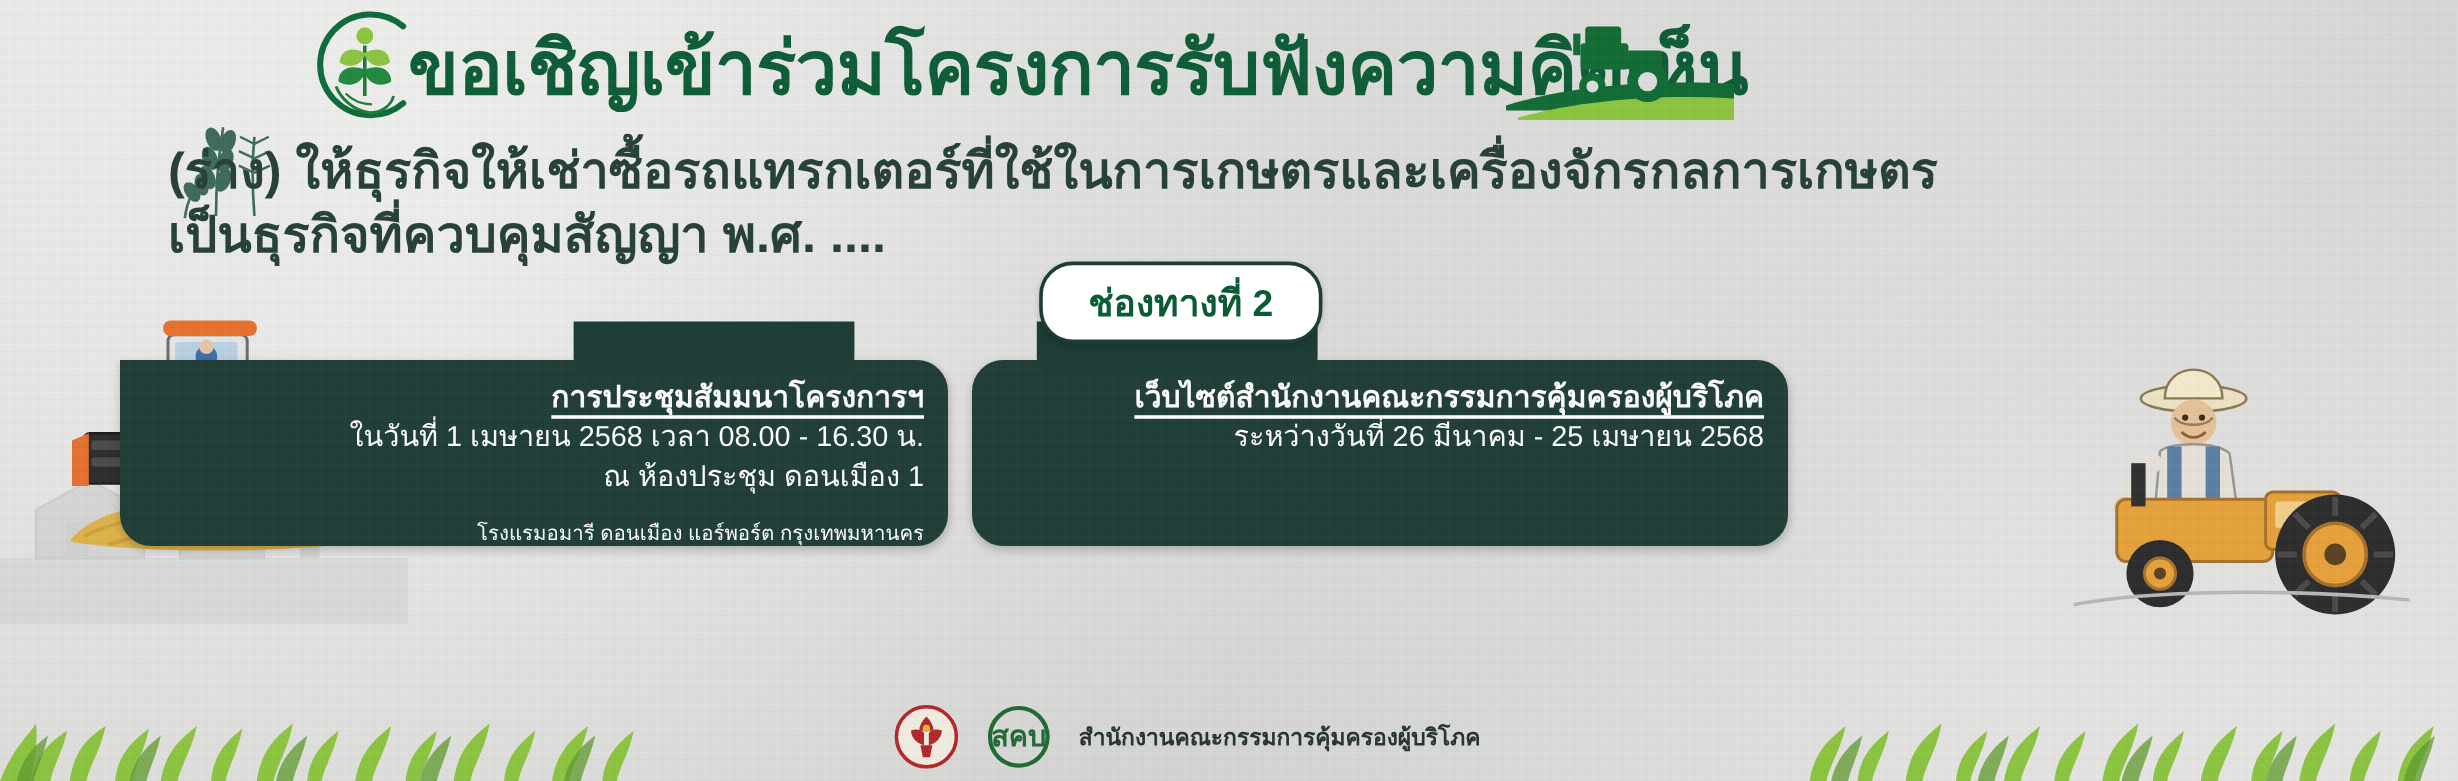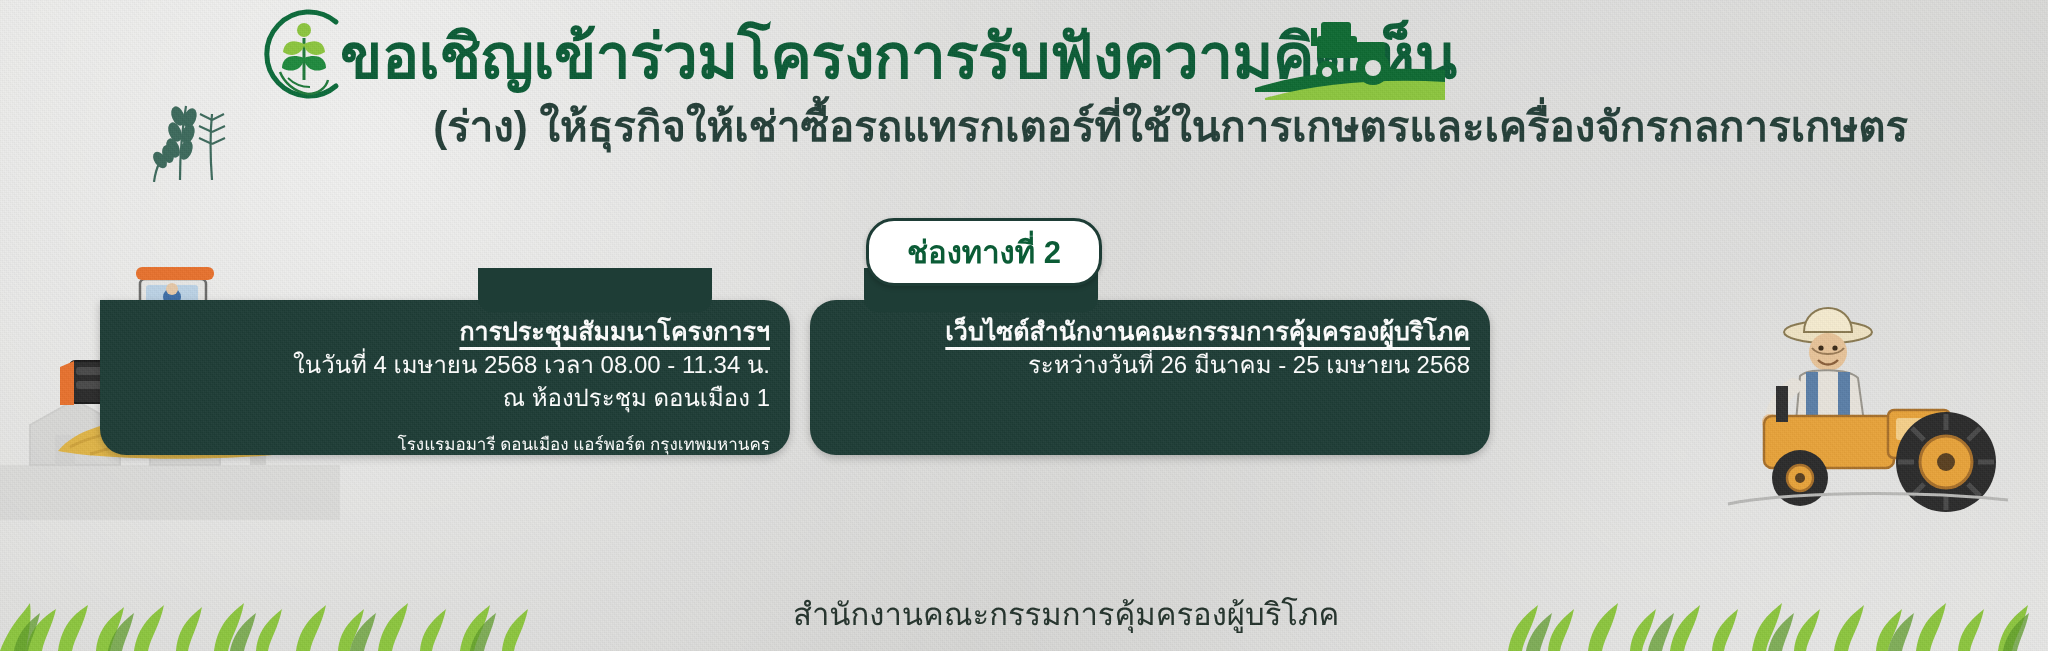--- a/index.html
+++ b/index.html
@@ -30,22 +30,22 @@
   #logo-mark{left:258px;top:8px;width:92px;height:92px;}
   #headline{
     left:340px;top:14px;width:1280px;height:84px;
     display:flex;align-items:center;
     font-size:62px;font-weight:bold;color:#0b5c36;letter-spacing:-.5px;
     white-space:nowrap;
   }
   #tractor-badge{left:1255px;top:14px;width:190px;height:86px;}
 
   #sub-wrap{
-    left:140px;top:100px;width:1768px;
-    text-align:right;color:#224039;
+    left:140px;top:116px;width:1768px;
+    text-align:left;color:#224039;
   }
   .sub-line{
     font-size:42px;line-height:53px;font-weight:bold;white-space:nowrap;
     color:#243f38;
   }
   #wheat-deco{left:140px;top:92px;width:110px;height:90px;}
 
   
   .card{
     position:absolute;
@@ -86,21 +86,21 @@
   #tab2{left:866px;top:218px;width:230px;height:62px;}
   
   .notch{position:absolute;background:#1e3d36;z-index:3;}
   #notch1{left:478px;top:268px;width:234px;height:44px;border-radius:0 0 14px 14px;}
   #notch2{left:864px;top:268px;width:234px;height:44px;border-radius:0 0 14px 14px;}
   #footer-logos{
     left:745px;bottom:6px;width:560px;height:62px;
     display:flex;align-items:center;gap:24px;
   }
   #footer-text{
-    font-size:31px;color:#24332c;white-space:nowrap;font-weight:400;
+    font-size:19px;color:#24332c;white-space:nowrap;font-weight:700;
   }
 
   
   .grass{position:absolute;bottom:0;height:58px;}
   #grass-left{left:0;width:700px;}
   #grass-right{right:0;width:700px;}
 
   
   #harvester{left:40px;top:255px;width:320px;height:215px;}
   #tractor-ill{right:10px;top:290px;width:330px;height:235px;}
@@ -161,20 +161,21 @@
       <path d="M72 88 C70 62 70 42 72 22" fill="none"></path>
       <path d="M72 28 L60 22 M72 28 L84 22 M72 40 L59 34 M72 40 L85 34 M72 52 L59 46 M72 52 L85 46" stroke-width="2"></path>
       <path d="M14 90 C16 74 22 64 30 58" fill="none"></path>
       <ellipse cx="20" cy="68" rx="4.5" ry="8" transform="rotate(-35 20 68)"></ellipse>
       <ellipse cx="28" cy="62" rx="4.5" ry="8" transform="rotate(-15 28 62)"></ellipse>
     </g>
   </svg>
 
   <div id="sub-wrap" class="abs">
     <div class="sub-line">(ร่าง) ให้ธุรกิจให้เช่าซื้อรถแทรกเตอร์ที่ใช้ในการเกษตรและเครื่องจักรกลการเกษตร</div>
+    <div class="sub-line">เป็นธุรกิจที่ควบคุมสัญญา พ.ศ. ....</div>
   </div>
 
   <svg class="abs" id="harvester" viewBox="0 0 320 215">
     <g>
       <rect x="95" y="55" width="110" height="58" rx="6" fill="#f2f2f0" stroke="#6c6c6a" stroke-width="2.5"></rect>
       <rect x="100" y="24" width="66" height="36" rx="5" fill="#e8e8e6" stroke="#6c6c6a" stroke-width="2.5"></rect>
       <rect x="106" y="30" width="52" height="24" rx="3" fill="#bcd3e6"></rect>
       <circle cx="132" cy="42" r="9" fill="#3f6fa8"></circle>
       <circle cx="132" cy="34" r="6" fill="#e7c9a8"></circle>
       <rect x="96" y="12" width="78" height="13" rx="6" fill="#e8722e"></rect>
@@ -190,21 +191,21 @@
       <path d="M18 196 C40 168 95 160 150 166 C205 172 240 186 250 198 C190 206 70 206 18 196 Z" fill="#e0b548"></path>
       <path d="M30 192 C60 176 110 170 160 175" fill="none" stroke="#cfa33c" stroke-width="3"></path>
       <path d="M50 199 C90 186 140 182 190 188" fill="none" stroke="#cfa33c" stroke-width="3"></path>
     </g>
   </svg>
 
   <div class="notch" id="notch1"></div>
   <div class="card c1" id="card1">
     <div class="card-body">
       <div class="card-title">การประชุมสัมมนาโครงการฯ</div>
-      <div class="card-line">ในวันที่ 4 เมษายน 2568 เวลา 08.00 - 11.34 น.</div>
+      <div class="card-line">ในวันที่ 1 เมษายน 2568 เวลา 08.00 - 16.30 น.</div>
       <div class="card-line">ณ ห้องประชุม ดอนเมือง 1</div>
       <div class="card-line small">โรงแรมอมารี ดอนเมือง แอร์พอร์ต กรุงเทพมหานคร</div>
     </div>
   </div>
 
   <div class="notch" id="notch2"></div>
   <div class="card c2" id="card2">
     <div class="card-body">
       <div class="card-title">เว็บไซต์สำนักงานคณะกรรมการคุ้มครองผู้บริโภค</div>
       <div class="card-line">ระหว่างวันที่ 26 มีนาคม - 25 เมษายน 2568</div>

